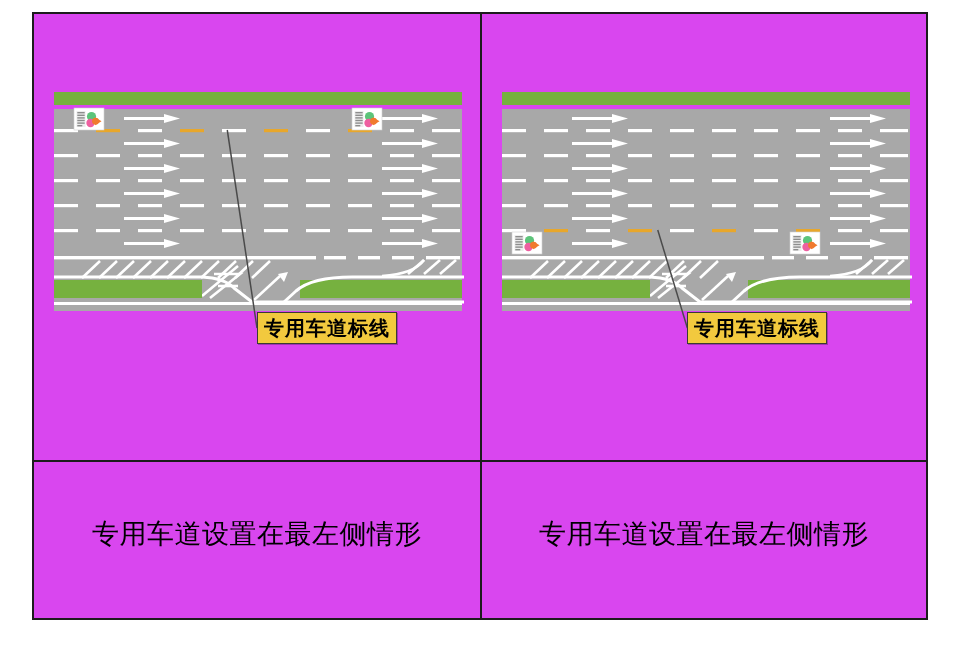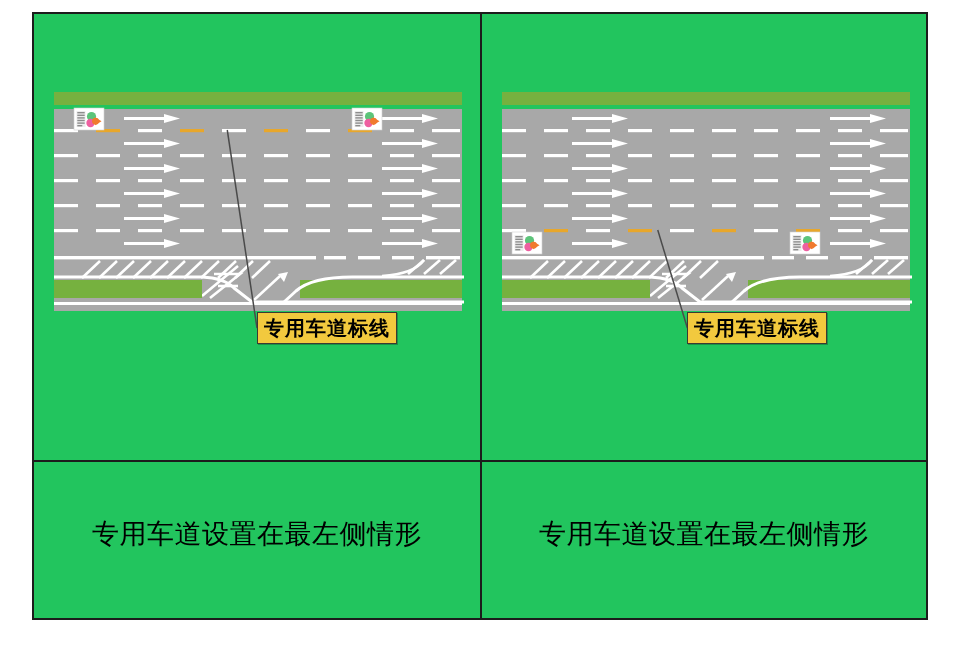--- a/index.html
+++ b/index.html
@@ -15,21 +15,21 @@
   }
 
   .figure-table {
     position: absolute;
     left: 32px; top: 12px;
     width: 896px; height: 608px;
     border: 2px solid #1c1c1c;
     box-sizing: border-box;
     display: flex;
     flex-direction: column;
-    background: #22c55e;
+    background: #d946ef;
   }
   .table-row {
     display: flex;
     width: 100%;
     box-sizing: border-box;
   }
   .row-diagrams { height: 446px; }
   .row-captions { height: 158px; border-top: 2px solid #1c1c1c; }
 
   .cell {

